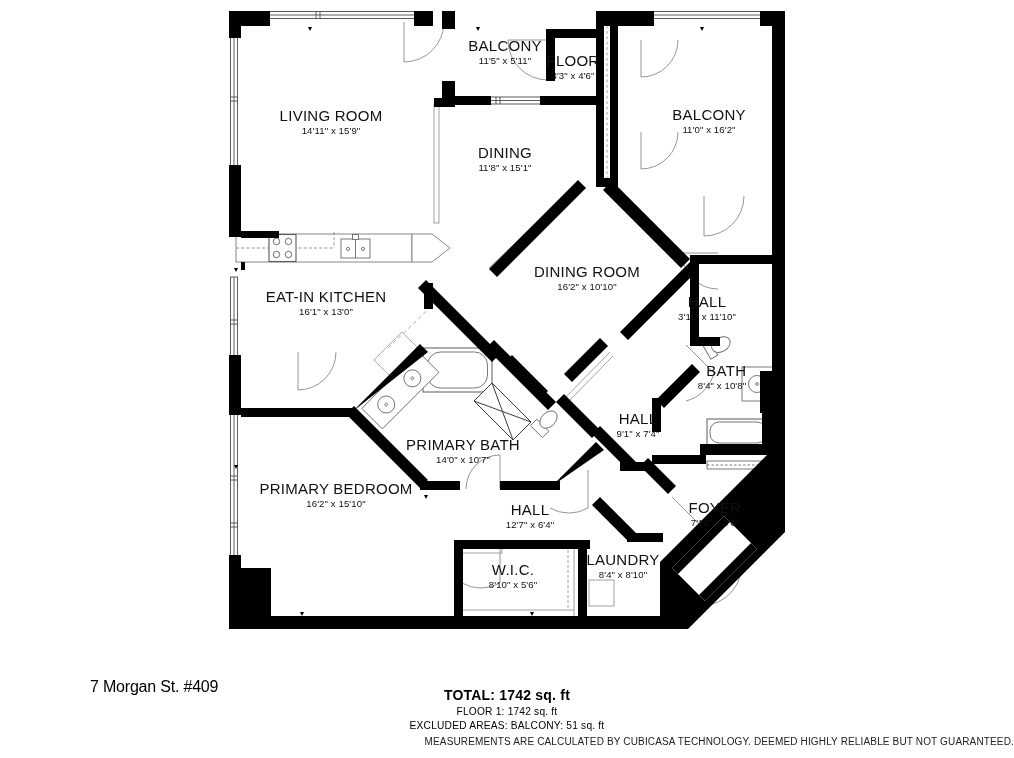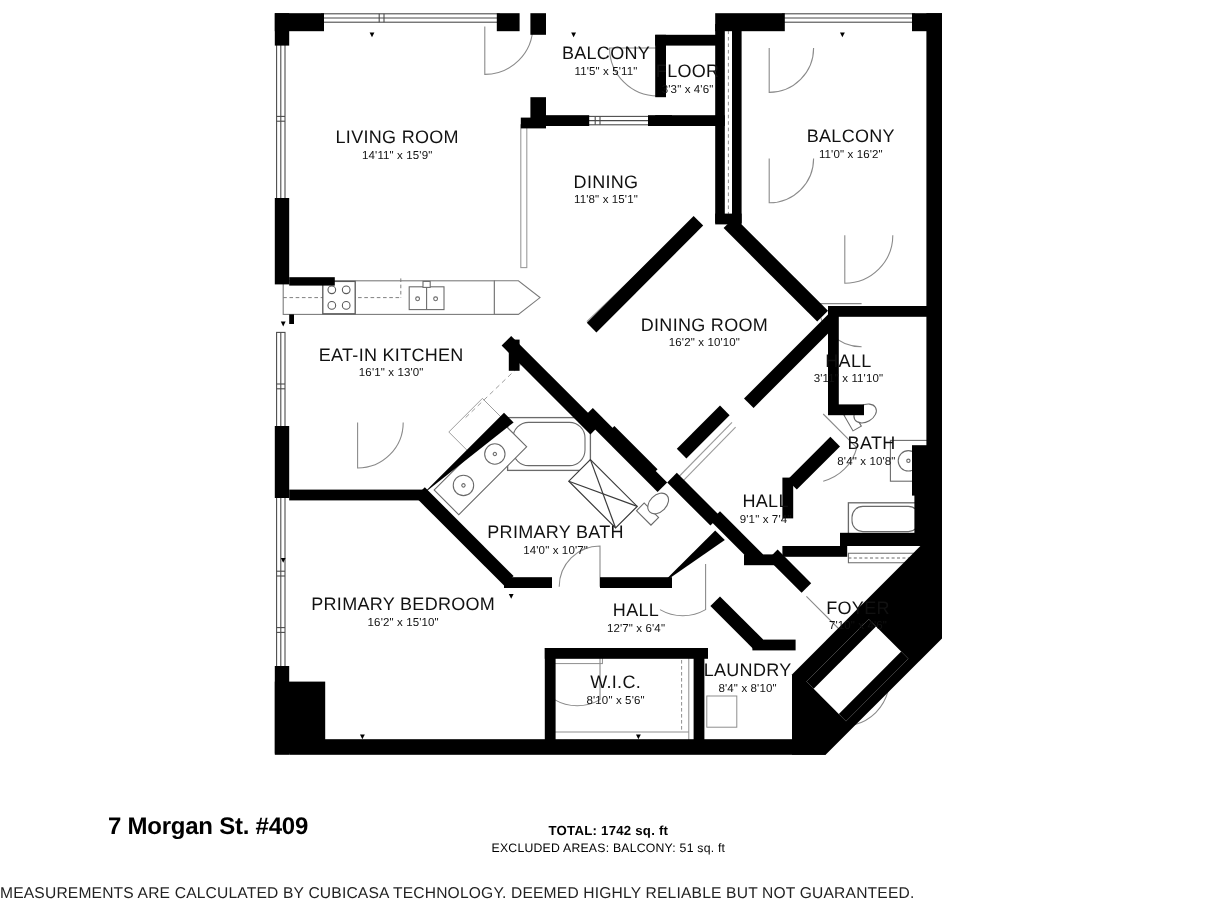--- a/index.html
+++ b/index.html
@@ -45,52 +45,52 @@
   .room-label .rdim {
     display: block;
     font-size: 9.6px;
     letter-spacing: 0.1px;
     color: #111;
   }
   .addr {
     position: absolute;
     left: 90px;
     top: 676px;
-    font-size: 20px;
-    font-weight: bold;
+    font-size: 16px;
+    font-weight: normal;
     line-height: 1.35;
     letter-spacing: -0.2px;
     color: #000;
   }
   .addr div { display: block; }
   .totals {
     position: absolute;
     left: 0;
     top: 686px;
     width: 1014px;
     text-align: center;
   }
   .totals .t-total {
-    font-size: 11px;
+    font-size: 14px;
     font-weight: bold;
     letter-spacing: 0.2px;
     line-height: 1.35;
   }
   .totals .t-line {
     font-size: 10.2px;
     letter-spacing: 0.2px;
     line-height: 1.35;
   }
   .disclaimer {
     position: absolute;
     left: 0;
     top: 736px;
     width: 1014px;
-    text-align: left;
-    font-size: 13px;
+    text-align: right;
+    font-size: 10px;
     letter-spacing: 0.15px;
     color: #222;
   }
 </style>
 </head>
 <body>
 
 <div id="plan-stage">
 
   <svg id="floorplan-svg" viewBox="0 0 1014 758">
@@ -398,21 +398,21 @@
     <span class="rdim">8'4" x 10'8"</span>
   </div>
   <div class="room-label" style="left:463px; top:450px;">
     <span class="rname">PRIMARY BATH</span>
     <span class="rdim">14'0" x 10'7"</span>
   </div>
   <div class="room-label" style="left:638px; top:424px;">
     <span class="rname">HALL</span>
     <span class="rdim">9'1" x 7'4"</span>
   </div>
-  <div class="room-label" style="left:336px; top:510px;">
+  <div class="room-label" style="left:336px; top:494px;">
     <span class="rname">PRIMARY BEDROOM</span>
     <span class="rdim">16'2" x 15'10"</span>
   </div>
   <div class="room-label" style="left:530px; top:515px;">
     <span class="rname">HALL</span>
     <span class="rdim">12'7" x 6'4"</span>
   </div>
   <div class="room-label" style="left:715px; top:513px;">
     <span class="rname">FOYER</span>
     <span class="rdim">7'10" x 4'6"</span>
@@ -425,18 +425,19 @@
     <span class="rname">W.I.C.</span>
     <span class="rdim">8'10" x 5'6"</span>
   </div>
 
   <div class="addr">
     <div>7 Morgan St. #409</div>
   </div>
 
   <div class="totals">
     <div class="t-total">TOTAL: 1742 sq. ft</div>
+    <div class="t-line">FLOOR 1: 1742 sq. ft</div>
     <div class="t-line">EXCLUDED AREAS: BALCONY: 51 sq. ft</div>
   </div>
 
   <div class="disclaimer">MEASUREMENTS ARE CALCULATED BY CUBICASA TECHNOLOGY. DEEMED HIGHLY RELIABLE BUT NOT GUARANTEED.</div>
 
 </div>
 
 </body></html>

